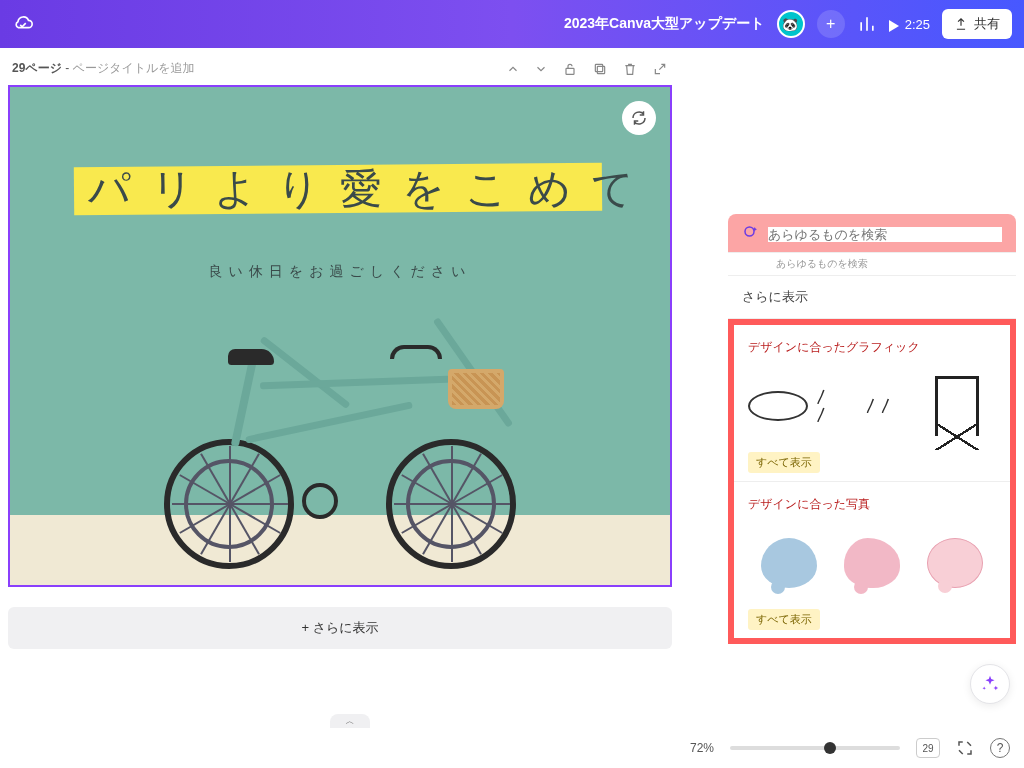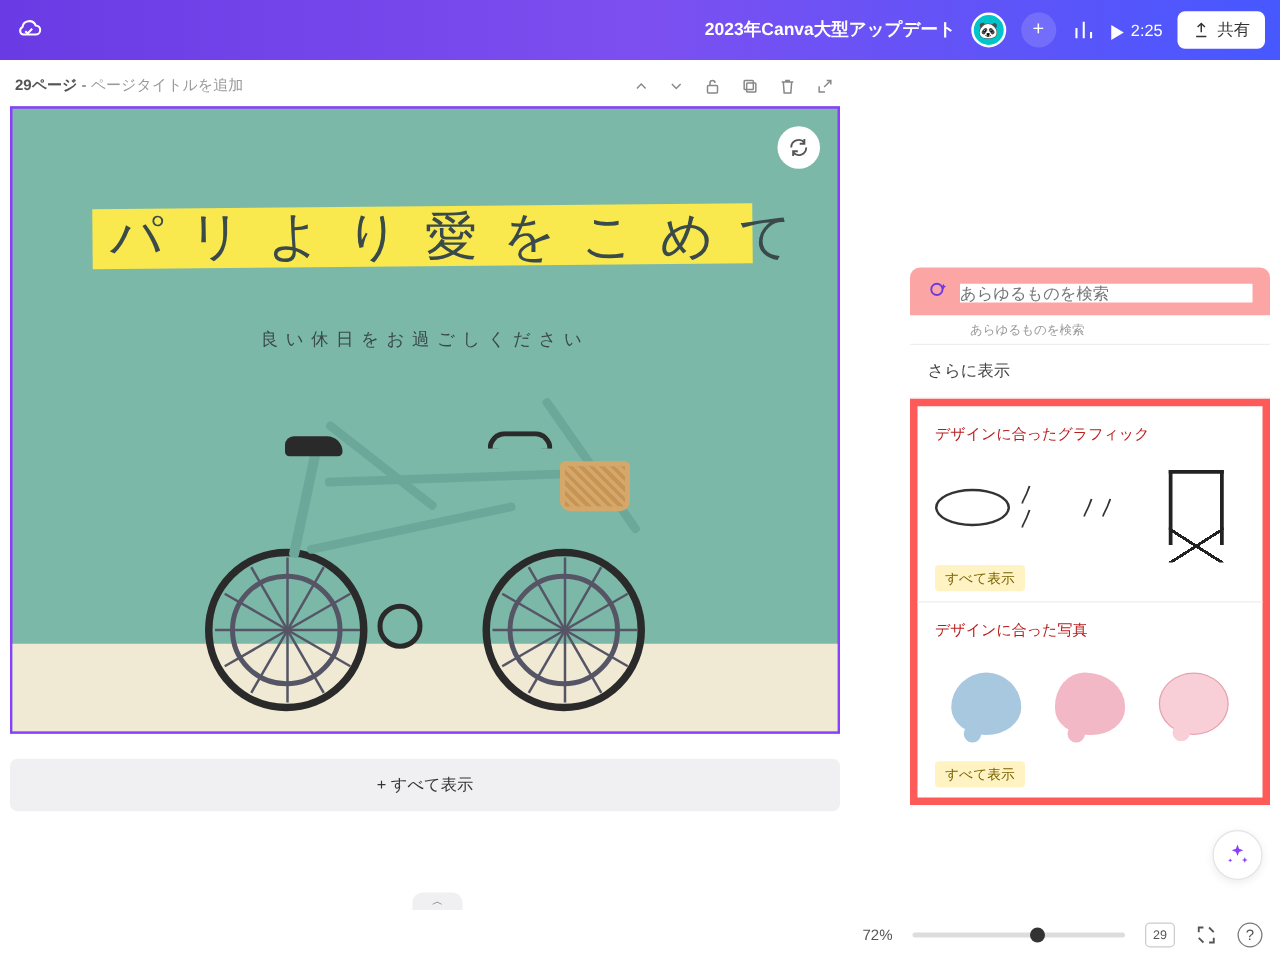--- a/index.html
+++ b/index.html
@@ -202,21 +202,21 @@
           <div style="top:60px;left:248px;width:130px;transform:rotate(55deg)"></div>
           <div style="top:48px;left:80px;width:8px;height:90px;transform:rotate(12deg)"></div>
         </div>
         <div class="seat"></div>
         <div class="handlebar"></div>
         <div class="basket"></div>
         <div class="pedal-ring"></div>
       </div>
     </div>
 
-    <button class="add-page-btn">+ すべて表示</button>
+    <button class="add-page-btn">+ さらに表示</button>
     <div class="collapse-tab">︿</div>
   </div>
 
   <div class="side-panel">
     <div class="search-row">
       <span class="sparkle-search">
         <svg width="18" height="18" viewBox="0 0 24 24" fill="none" stroke="#6a3be4" stroke-width="2">
             <circle cx="10" cy="10" r="6"></circle>
             <path d="M20 20l-5-5M17 4l1 2 2 1-2 1-1 2-1-2-2-1 2-1z" fill="#6a3be4" stroke="none"></path>
           </svg>

